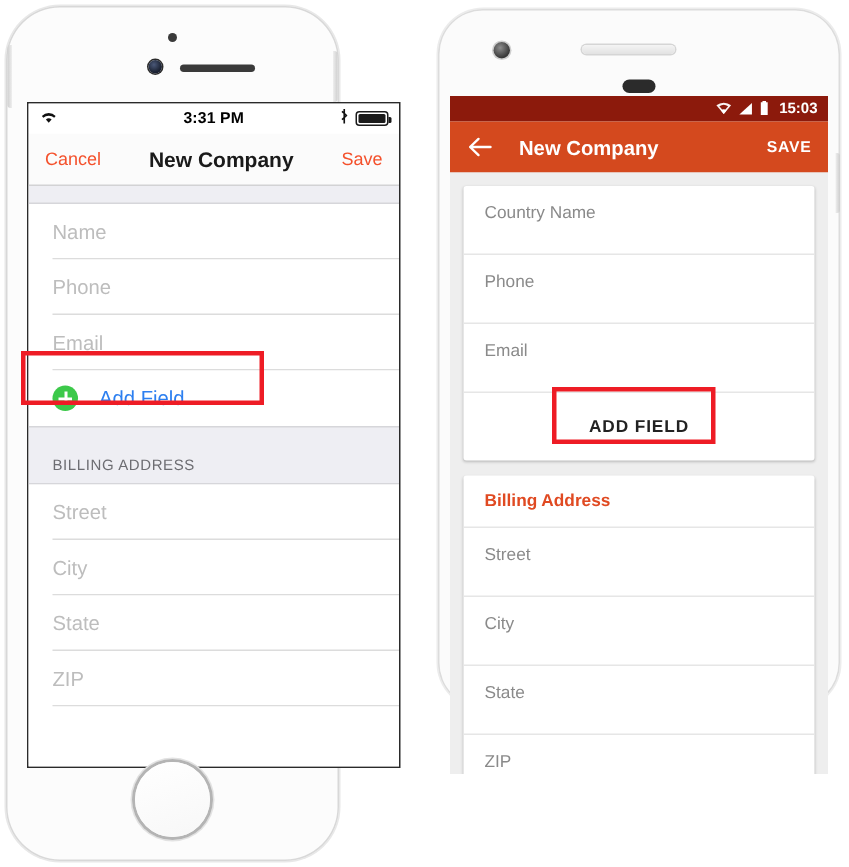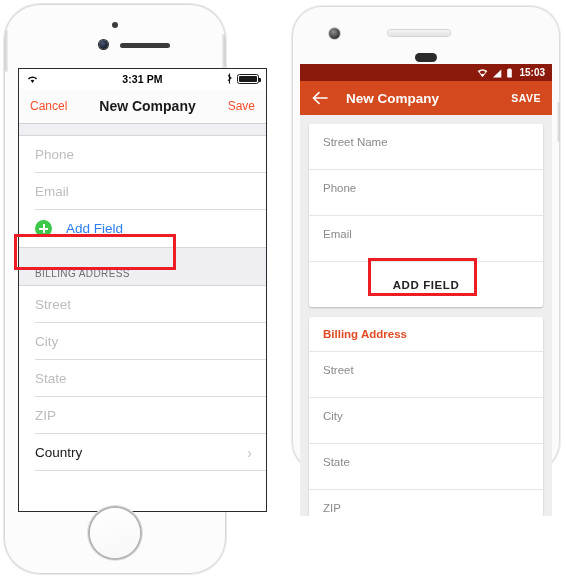--- a/index.html
+++ b/index.html
@@ -153,20 +153,23 @@
     <div class="ios-nav">
       <div class="side">Cancel</div>
       <div class="title">New Company</div>
       <div class="side">Save</div>
     </div>
 
     <div class="ios-body">
       <div class="ios-gap"></div>
 
       <div class="ios-row">
+        <span class="ios-ph">Name</span>
+      </div>
+      <div class="ios-row">
         <span class="ios-ph">Phone</span>
       </div>
       <div class="ios-row">
         <span class="ios-ph">Email</span>
       </div>
 
       <div class="addfield-row">
         <span class="plus-circle"></span>
         <span class="lbl">Add Field</span>
       </div>
@@ -179,24 +182,20 @@
         <span class="ios-ph">Street</span>
       </div>
       <div class="ios-row">
         <span class="ios-ph">City</span>
       </div>
       <div class="ios-row">
         <span class="ios-ph">State</span>
       </div>
       <div class="ios-row">
         <span class="ios-ph">ZIP</span>
-      </div>
-      <div class="ios-row">
-        <span class="ios-val">Country</span>
-        <span class="chev">›</span>
       </div>
       <div class="ios-row last">
         
       </div>
 
     </div>
   </div>
 
   <div class="ip-home"></div>
 </div>
@@ -236,21 +235,21 @@
         </svg>
       </span>
       <span class="an-title">New Company</span>
       <span class="an-save">SAVE</span>
     </div>
 
     <div class="an-body">
 
       <div class="an-card">
         <div class="an-field">
-          <span>Street Name</span>
+          <span>Country Name</span>
         </div>
         <div class="an-field">
           <span>Phone</span>
         </div>
         <div class="an-field">
           <span>Email</span>
         </div>
         <div class="an-addfield">
           <span>ADD FIELD</span>
         </div>

